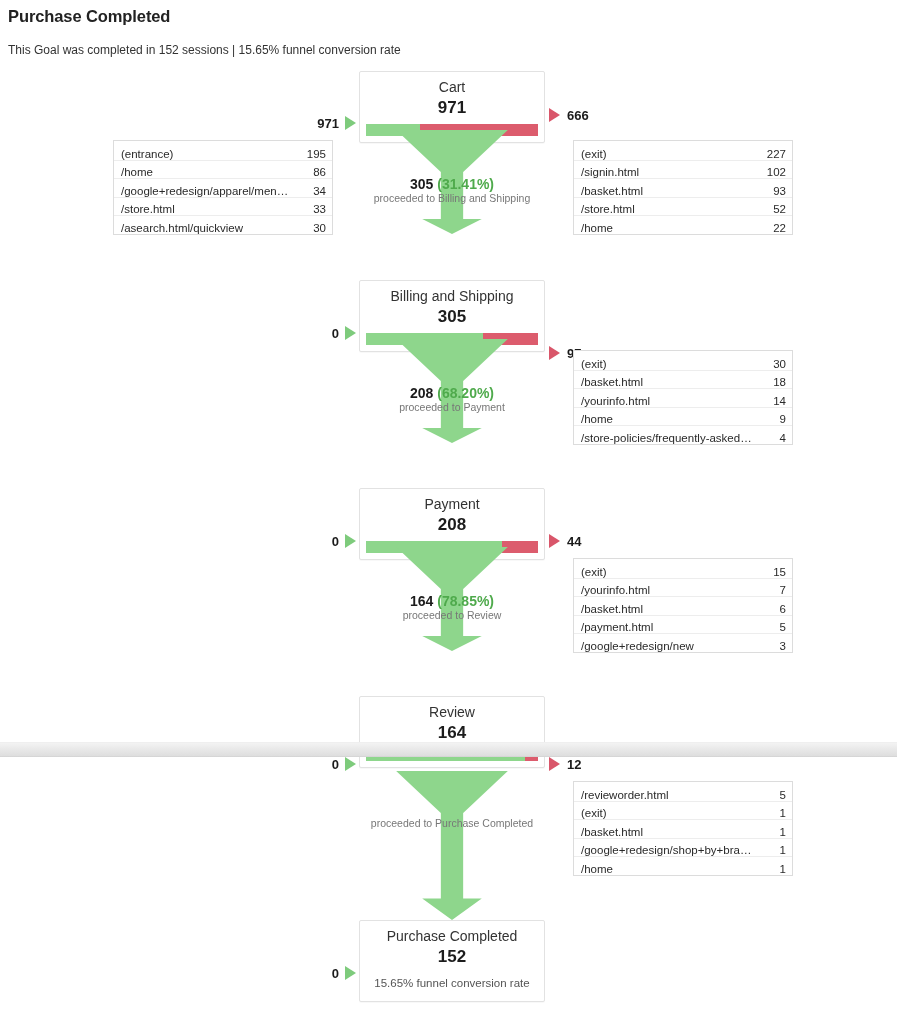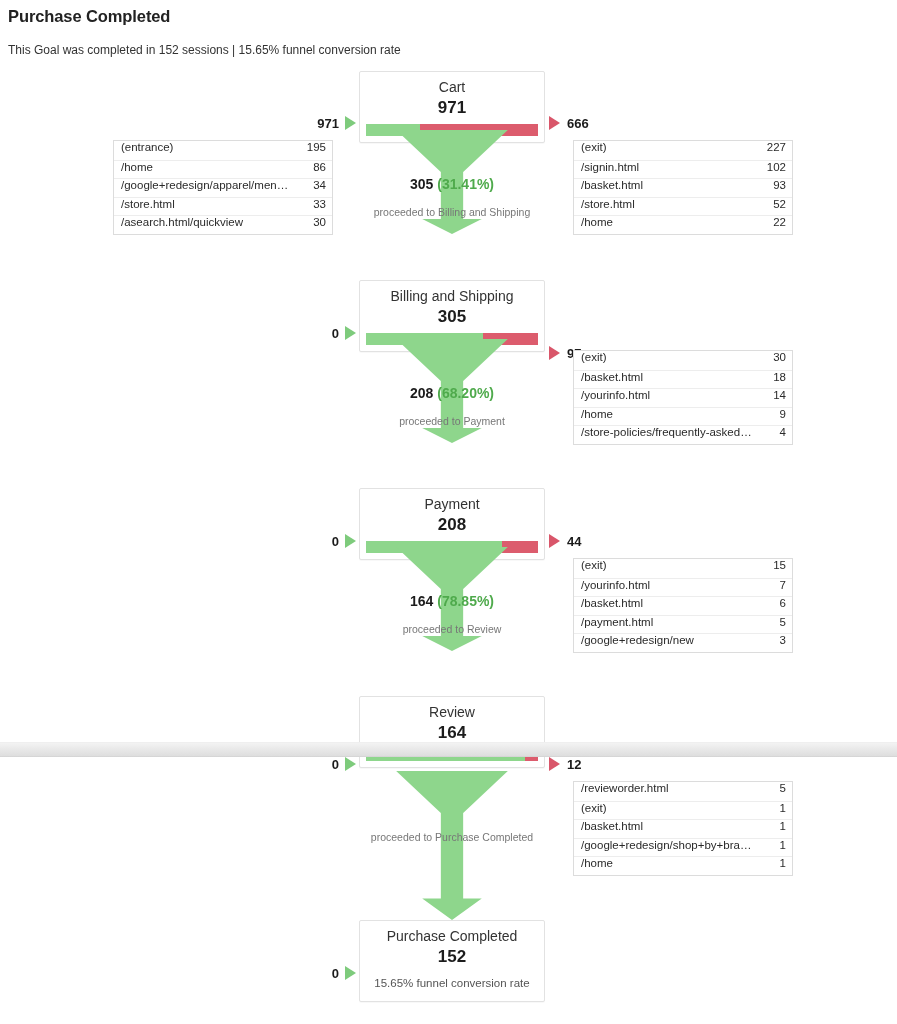--- a/index.html
+++ b/index.html
@@ -102,21 +102,21 @@
   }
   .conn-main {
     font-size: 14px;
     font-weight: bold;
     color: #1c1c1c;
   }
   .conn-main .pct { color: #4faa4c; }
   .conn-sub {
     font-size: 10.5px;
     color: #777;
-    margin-top: 14px;
+    margin-top: 0;
   }
 
   
   .marker {
     position: absolute;
     height: 18px;
     display: flex;
     align-items: center;
     font-size: 13px;
     font-weight: bold;
@@ -139,21 +139,21 @@
     background: #fff;
     font-size: 11.5px;
     color: #2a2a2a;
     width: 220px;
   }
   .side-table.left  { left: 113px; }
   .side-table.right { left: 573px; }
   .st-row {
     display: flex;
     justify-content: space-between;
-    align-items: flex-start;
+    align-items: flex-end;
     height: 18.6px;
     padding: 0 6px 0 7px;
     border-top: 1px solid #ededed;
     background: #fff;
   }
   .st-row:first-child { border-top: none; }
   .st-label {
     white-space: nowrap;
     overflow: hidden;
     text-overflow: ellipsis;
@@ -186,21 +186,21 @@
       <div class="bar-wrap">
         <div class="bar-green" style="width:31.41%"></div>
         <div class="bar-red" style="width:68.59%"></div>
       </div>
     </div>
   </div>
   <div class="marker left" style="top:114px;">
     <span>971</span>
     <span class="tri green-r"></span>
   </div>
-  <div class="marker right" style="top:114px;align-items:center;">
+  <div class="marker right" style="top:106px;align-items:center;">
     <span class="tri red-r"></span>
     <span>666</span>
   </div>
   <div class="side-table left" style="top:140px;">
     <div class="st-row">
       <span class="st-label">(entrance)</span>
       <span class="st-val">195</span>
     </div>
     <div class="st-row">
       <span class="st-label">/home</span>

